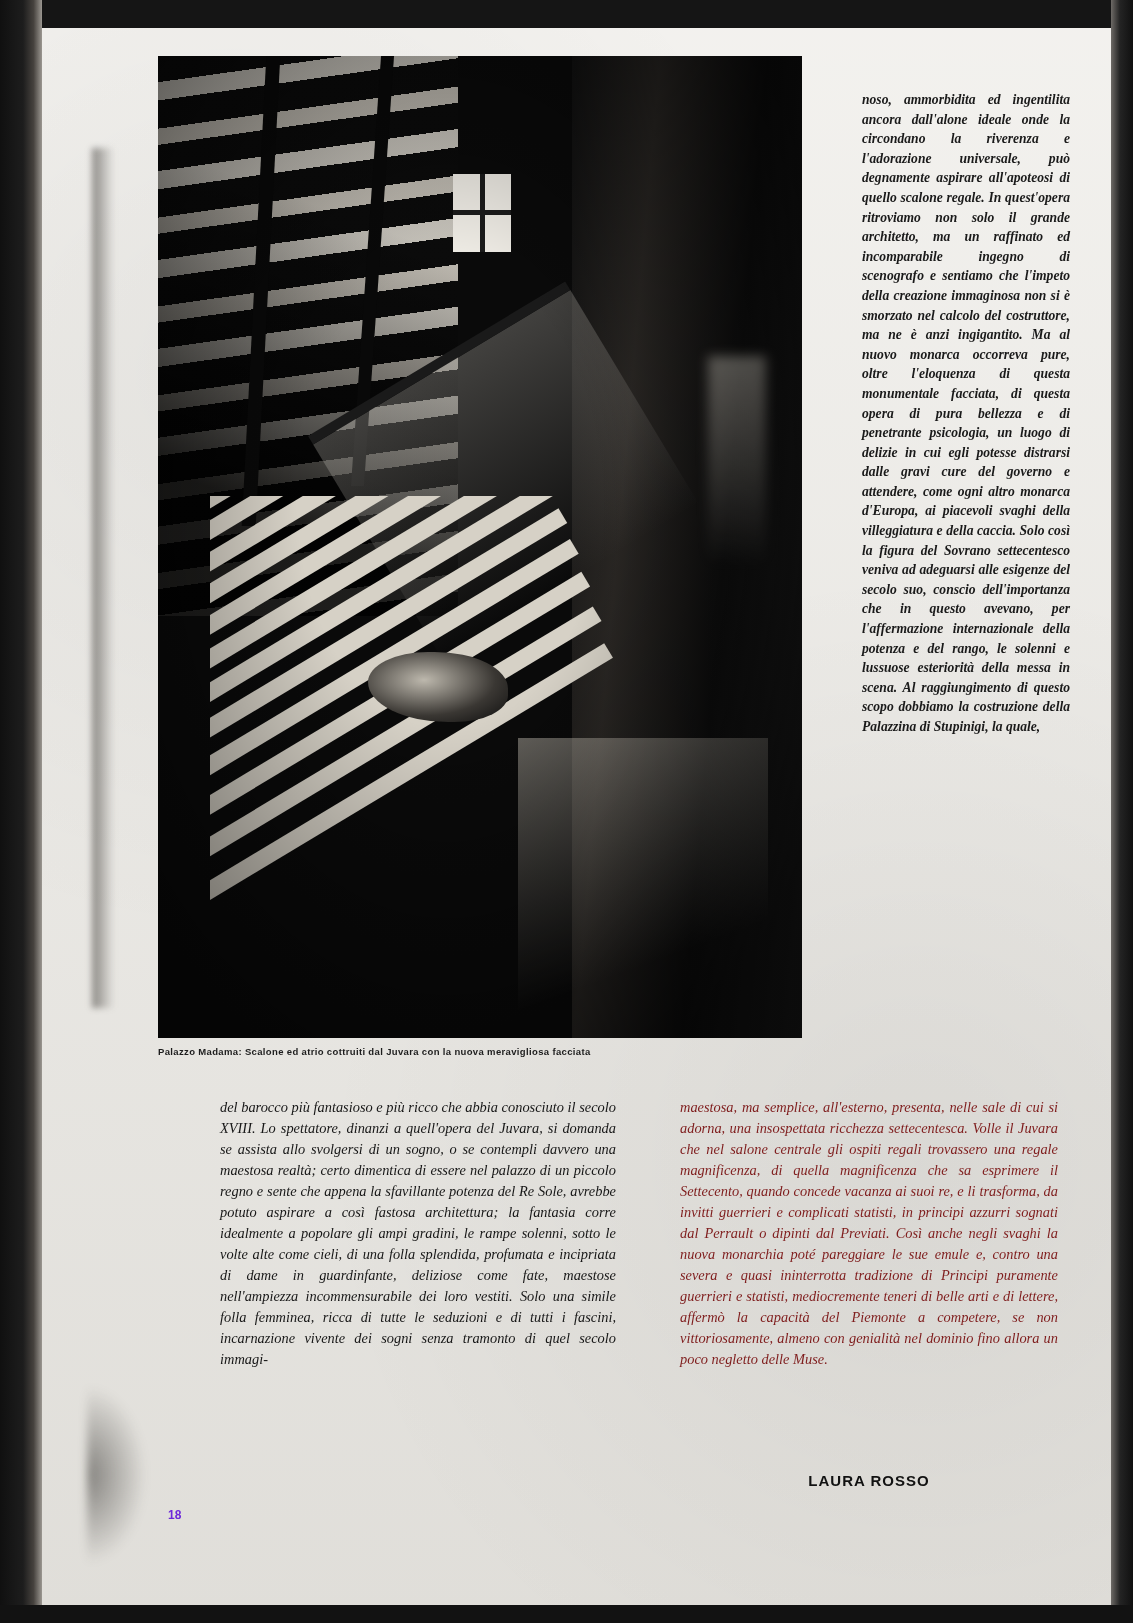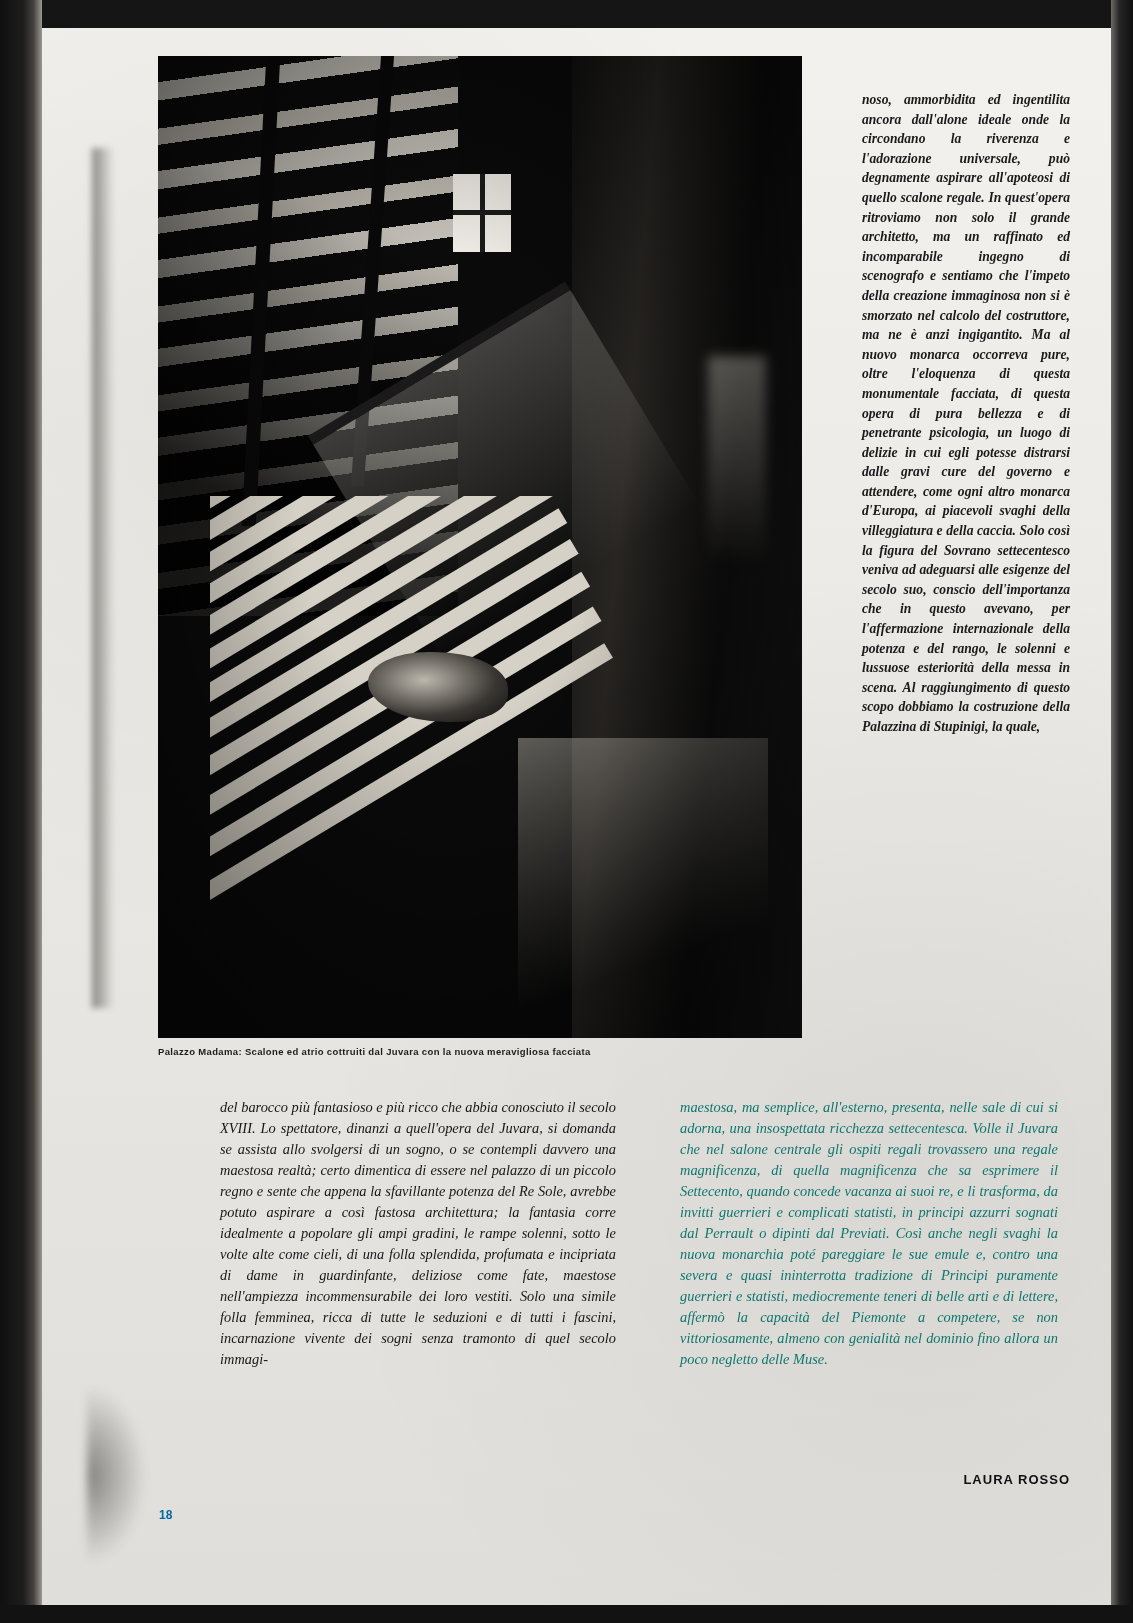--- a/index.html
+++ b/index.html
@@ -209,45 +209,45 @@
   }
   .col-bottom-right {
     position: absolute;
     left: 668px;
     top: 1085px;
     width: 402px;
     font-family: "Liberation Serif", serif;
     font-style: italic;
     font-size: 14.4px;
     line-height: 21px;
-    color: #0f766e;
+    color: #7f1d1d;
     text-align: justify;
   }
   .col-bottom-left p, .col-bottom-right p { margin: 12px; }
 
   .byline {
     position: absolute;
     left: 668px;
     top: 1472px;
     width: 402px;
-    text-align: right;
+    text-align: center;
     font-family: "Liberation Sans", sans-serif;
     font-weight: 700;
-    font-size: 13px;
+    font-size: 15px;
     letter-spacing: 1px;
     color: #111;
   }
   .page-number {
     position: absolute;
-    left: 159px;
+    left: 168px;
     top: 1508px;
     font-family: "Liberation Sans", sans-serif;
     font-weight: 700;
     font-size: 12px;
-    color: #0369a1;
+    color: #6d28d9;
   }
   .smudge1 {
     position: absolute;
     left: 50px; top: 120px; width: 22px; height: 860px;
     background: linear-gradient(to right, rgba(60,57,52,0.55), rgba(0,0,0,0));
     filter: blur(3px);
   }
   .smudge2 {
     position: absolute;
     left: 45px; bottom: 40px; width: 60px; height: 180px;

